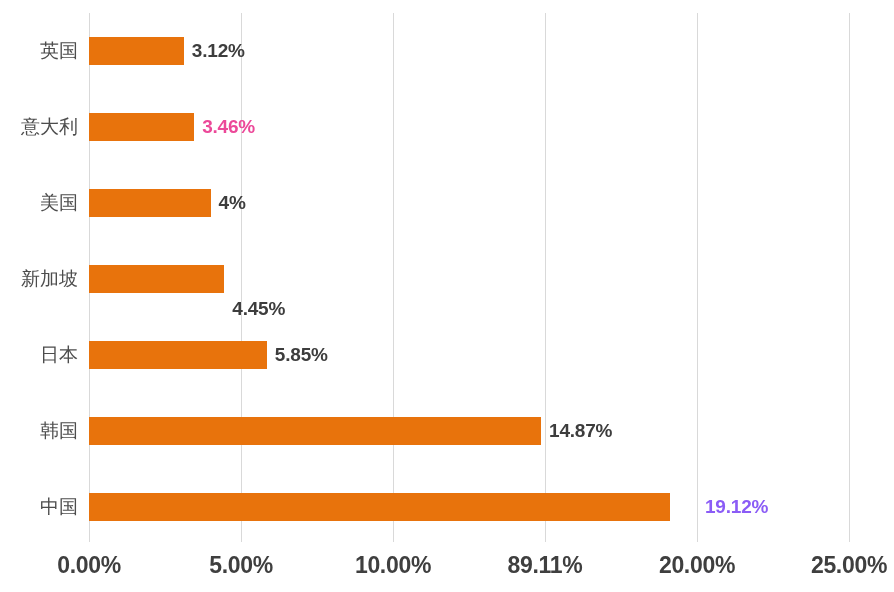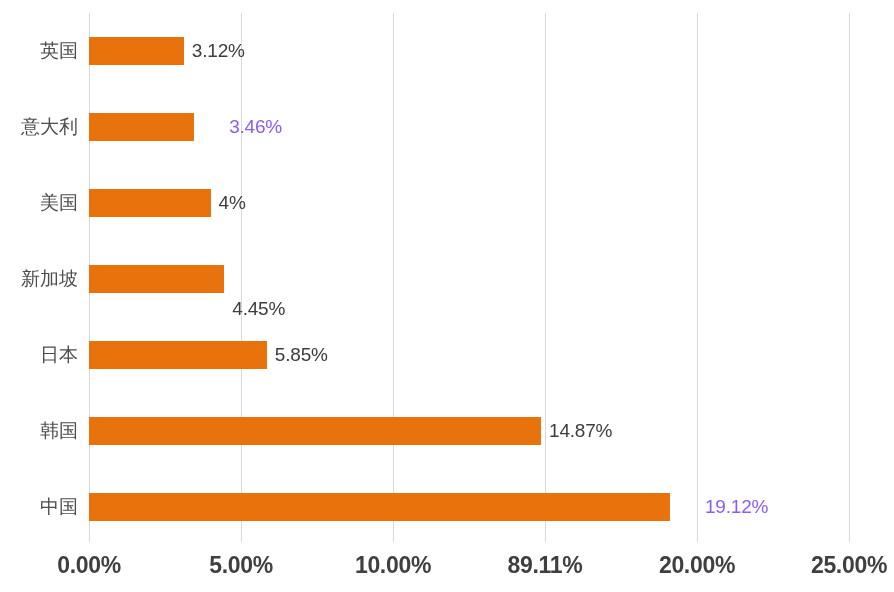--- a/index.html
+++ b/index.html
@@ -53,21 +53,21 @@
     height: 28px;
     background: #e8730c;
   }
 
   .bar-value {
     position: absolute;
     top: 50%;
     transform: translateY(-50%);
     white-space: nowrap;
     font-size: 19px;
-    font-weight: normal;
+    font-weight: bold;
     color: #3d3d3d;
     letter-spacing: -0.2px;
   }
 
   
   .cat-label {
     position: absolute;
     right: 0;
     width: 84px;
     text-align: right;
@@ -128,21 +128,21 @@
         <div class="gridline" style="left: 608px;"></div>
         <div class="gridline" style="left: 760px;"></div>
       </div>
     <div id="bars-layer">
         <div class="bar-row" style="top: 24px;">
           <div class="bar" title="英国 3.12%" style="width: 94.848px; background: rgb(232, 115, 12);"></div>
           <span class="bar-value" style="left: 102.848px; color: rgb(61, 61, 61);">3.12%</span>
         </div>
         <div class="bar-row" style="top: 100px;">
           <div class="bar" title="意大利 3.46%" style="width: 105.184px; background: rgb(232, 115, 12);"></div>
-          <span class="bar-value" style="left: 113.184px; color: #8b5cf6; margin-left: 27px;">3.46%</span>
+          <span class="bar-value" style="left: 113.184px; color: #ec4899;">3.46%</span>
         </div>
         <div class="bar-row" style="top: 176px;">
           <div class="bar" title="美国 4%" style="width: 121.6px; background: rgb(232, 115, 12);"></div>
           <span class="bar-value" style="left: 129.6px; color: rgb(61, 61, 61);">4%</span>
         </div>
         <div class="bar-row" style="top: 252px;">
           <div class="bar" title="新加坡 4.45%" style="width: 135.28px; background: rgb(232, 115, 12);"></div>
           <span class="bar-value" style="left: 143.28px; color: rgb(61, 61, 61); margin-top: 30px;">4.45%</span>
         </div>
         <div class="bar-row" style="top: 328px; padding-left: 37px;">

